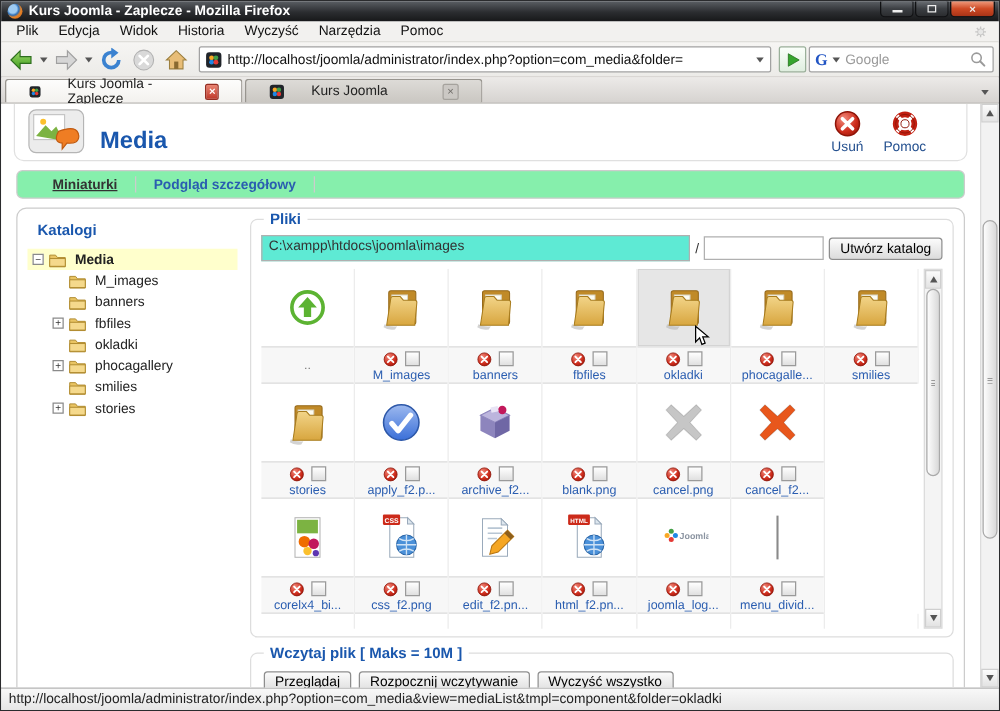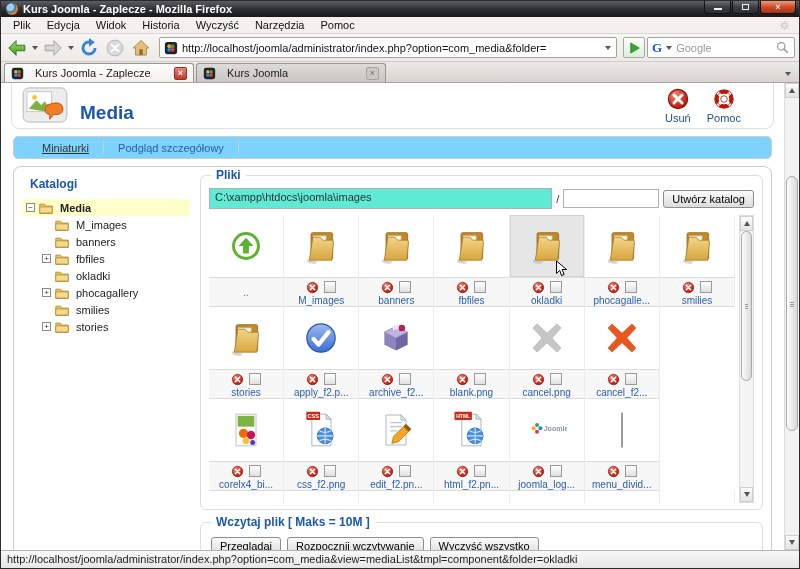--- a/index.html
+++ b/index.html
@@ -24,21 +24,21 @@
   .navbtn{width:24px;height:24px;display:flex;align-items:center;justify-content:center}
   .caret{width:0;height:0;border-left:3px solid transparent;border-right:3px solid transparent;border-top:4px solid #555;margin:0 1px}
   .addr{flex:1;height:21px;margin:0 4px;background:#fff;border:1px solid #a2a2a2;border-radius:2px;display:flex;align-items:center;gap:4px;padding:0 4px;font-size:11px;color:#111;min-width:0}
   .addr .url{flex:1;white-space:nowrap;overflow:hidden;text-overflow:ellipsis}
   .gobtn{width:22px;height:21px;border:1px solid #9ab09a;border-radius:2px;background:linear-gradient(#fafffa,#dfeedf);display:flex;align-items:center;justify-content:center}
   .search{width:148px;height:21px;background:#fff;border:1px solid #a2a2a2;border-radius:2px;display:flex;align-items:center;gap:3px;padding:0 4px;font-size:11px}
   .glogo{color:#2255c4;font-weight:bold;font-family:"Liberation Serif",serif;font-size:13px}
   .phold{flex:1;color:#9a9a9a}
   
   .tabbar{height:21px;background:linear-gradient(#eceae8,#d6d3d0);border-bottom:1px solid #a9a6a2;display:flex;align-items:flex-end;padding:2px 3px 0;gap:2px;flex:0 0 21px}
-  .tab{height:19px;width:190px;display:flex;align-items:center;gap:11px;padding:0 6px;font-size:11px;color:#222;
+  .tab{height:19px;width:190px;display:flex;align-items:center;gap:21px;padding:0 18px;font-size:11px;color:#222;
     border:1px solid #98958f;border-bottom:none;border-radius:3px 3px 0 0;background:linear-gradient(#dddbd7,#cac7c2)}
   .tab.active{background:linear-gradient(#fdfdfc,#f3f1ee)}
   .tclose{width:13px;height:13px;margin-left:auto;border-radius:2px;display:flex;align-items:center;justify-content:center;font-size:9px;line-height:9px}
   .tclose.red{background:linear-gradient(#ea8573,#c0392b);border:1px solid #962d22;color:#fff;font-weight:bold}
   .tclose.gray{background:#cbc8c4;border:1px solid #a5a29d;color:#6d6a66}
   .tablist{margin-left:auto;width:16px;height:16px;display:flex;align-items:center;justify-content:center}
   
   .viewport{flex:1;display:flex;background:#fff;overflow:hidden}
   .content{flex:1;overflow:hidden;background:#fff;min-width:0}
   .pscroll{width:15px;background:#f2f2f2;border-left:1px solid #dcdcdc;display:flex;flex-direction:column;flex:0 0 15px}
@@ -47,21 +47,21 @@
   .tri-dn{width:0;height:0;border-left:3.5px solid transparent;border-right:3.5px solid transparent;border-top:5px solid #555}
   .strack{flex:1;position:relative}
   .sthumb{position:absolute;left:1px;right:1px;border:1px solid #a9a9a9;border-radius:7px;background:linear-gradient(90deg,#fdfdfd,#d9d9d9)}
   .grip{position:absolute;left:3px;right:3px;top:50%;height:5px;margin-top:-2px;
     background:repeating-linear-gradient(#9a9a9a 0 1px,transparent 1px 2px)}
   
   .hdrbox{margin:-8px 10px 0 10px;border:1px solid #e0e0e0;border-radius:8px;padding:10px 10px 4px;display:flex;align-items:flex-end}
   .ptitle{font-size:19px;font-weight:bold;color:#1a57ad;margin-left:12px}
   .ptools{margin-left:auto;margin-right:22px;display:flex;gap:16px}
   .ptool{display:flex;flex-direction:column;align-items:center;gap:1px;font-size:11px;color:#24508f}
-  .viewtabs{margin:7px 12px;height:23px;border:1px solid #ccc;border-radius:5px;background:#7dd3fc;display:flex;align-items:center;padding:0 14px;font-size:11px;font-weight:normal}
+  .viewtabs{margin:7px 12px;height:23px;border:1px solid #ccc;border-radius:5px;background:#86efac;display:flex;align-items:center;padding:0 14px;font-size:11px;font-weight:bold}
   .vtab{padding:0 14px}
   .vtab.active{color:#333;text-decoration:underline}
   .vtab:not(.active){color:#2a5db0}
   .vsep{width:1px;height:13px;background:#ccc}
   .main{margin:0 12px;border:1px solid #ccc;border-radius:8px;padding:8px;display:flex;gap:10px;height:394px;background:#fff}
   .leftcol{width:168px;flex:0 0 168px}
   .kath{color:#1a57ad;font-weight:bold;font-size:12px;margin:2px 0 8px 8px}
   .tree{font-size:11px;color:#222}
   .tnode{display:flex;align-items:center;height:17px;gap:3px}
   .tnode .lbl{padding:0 3px}

